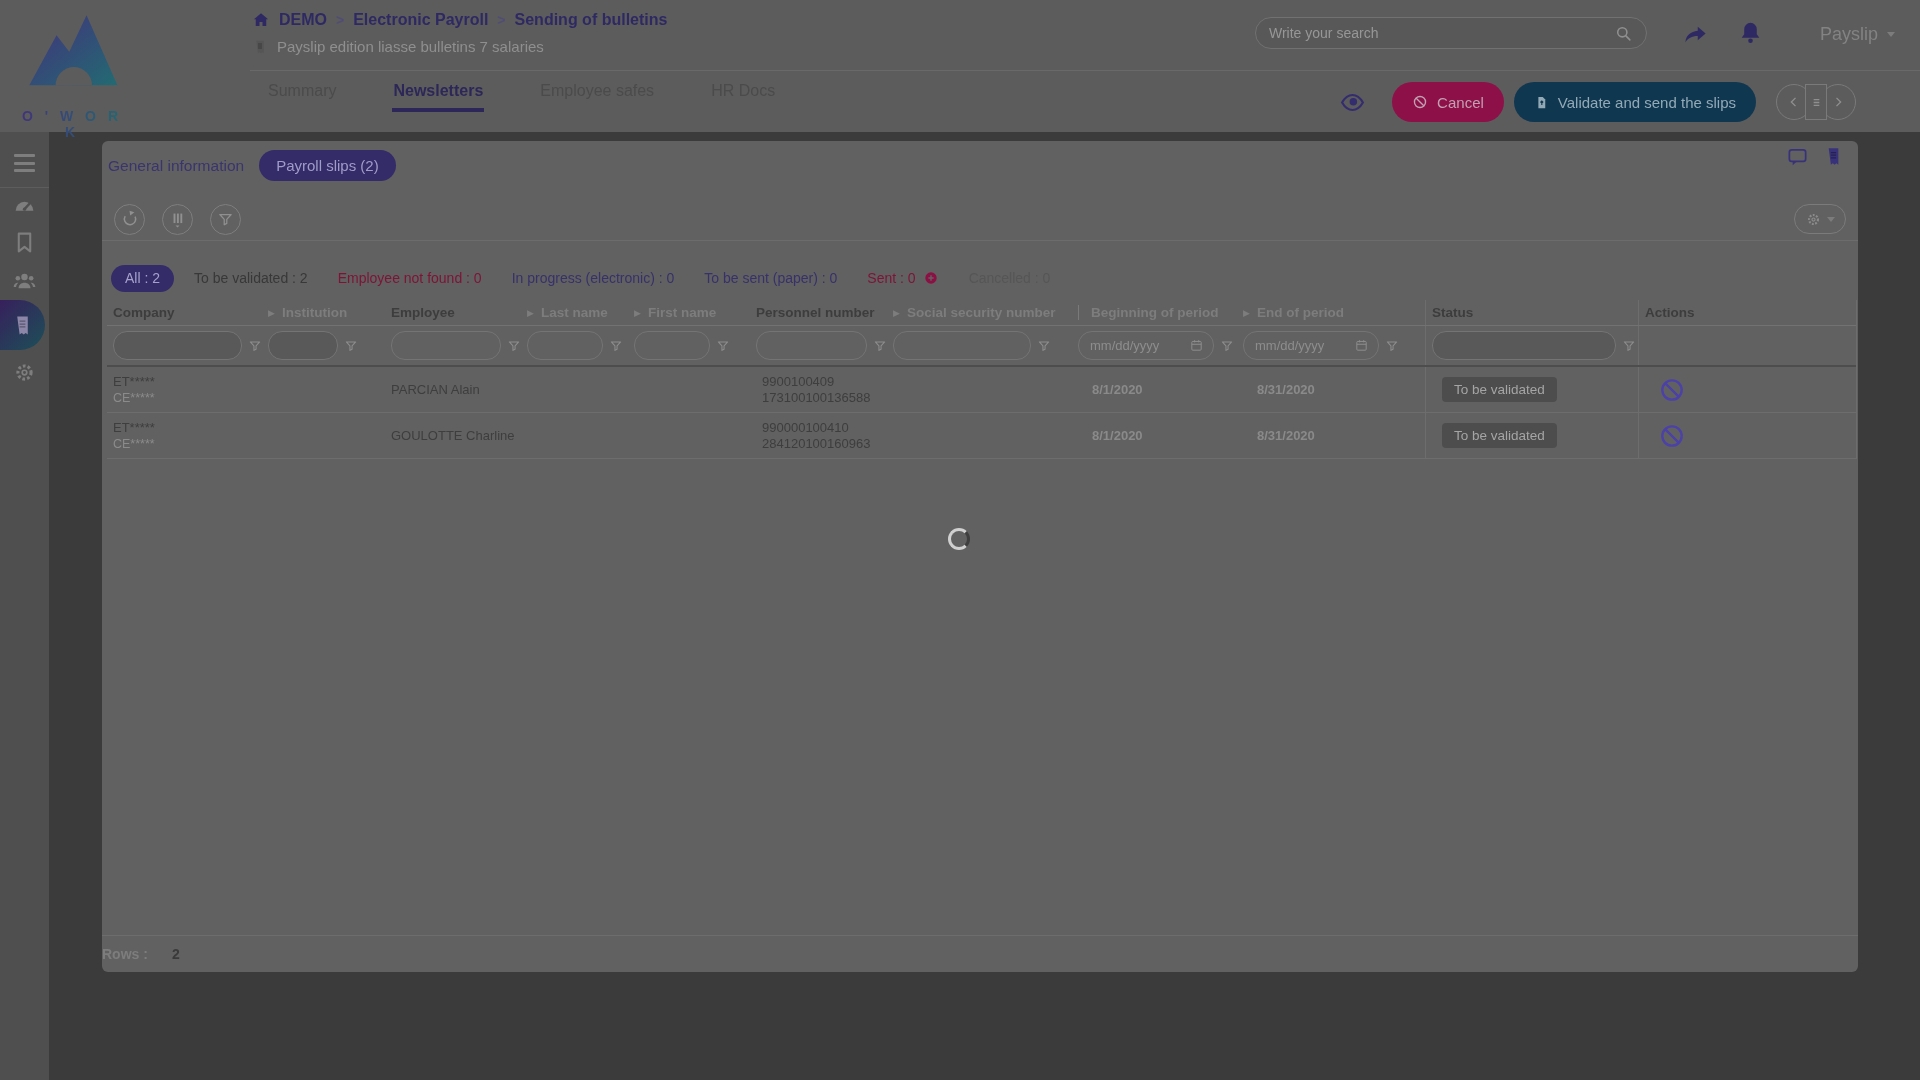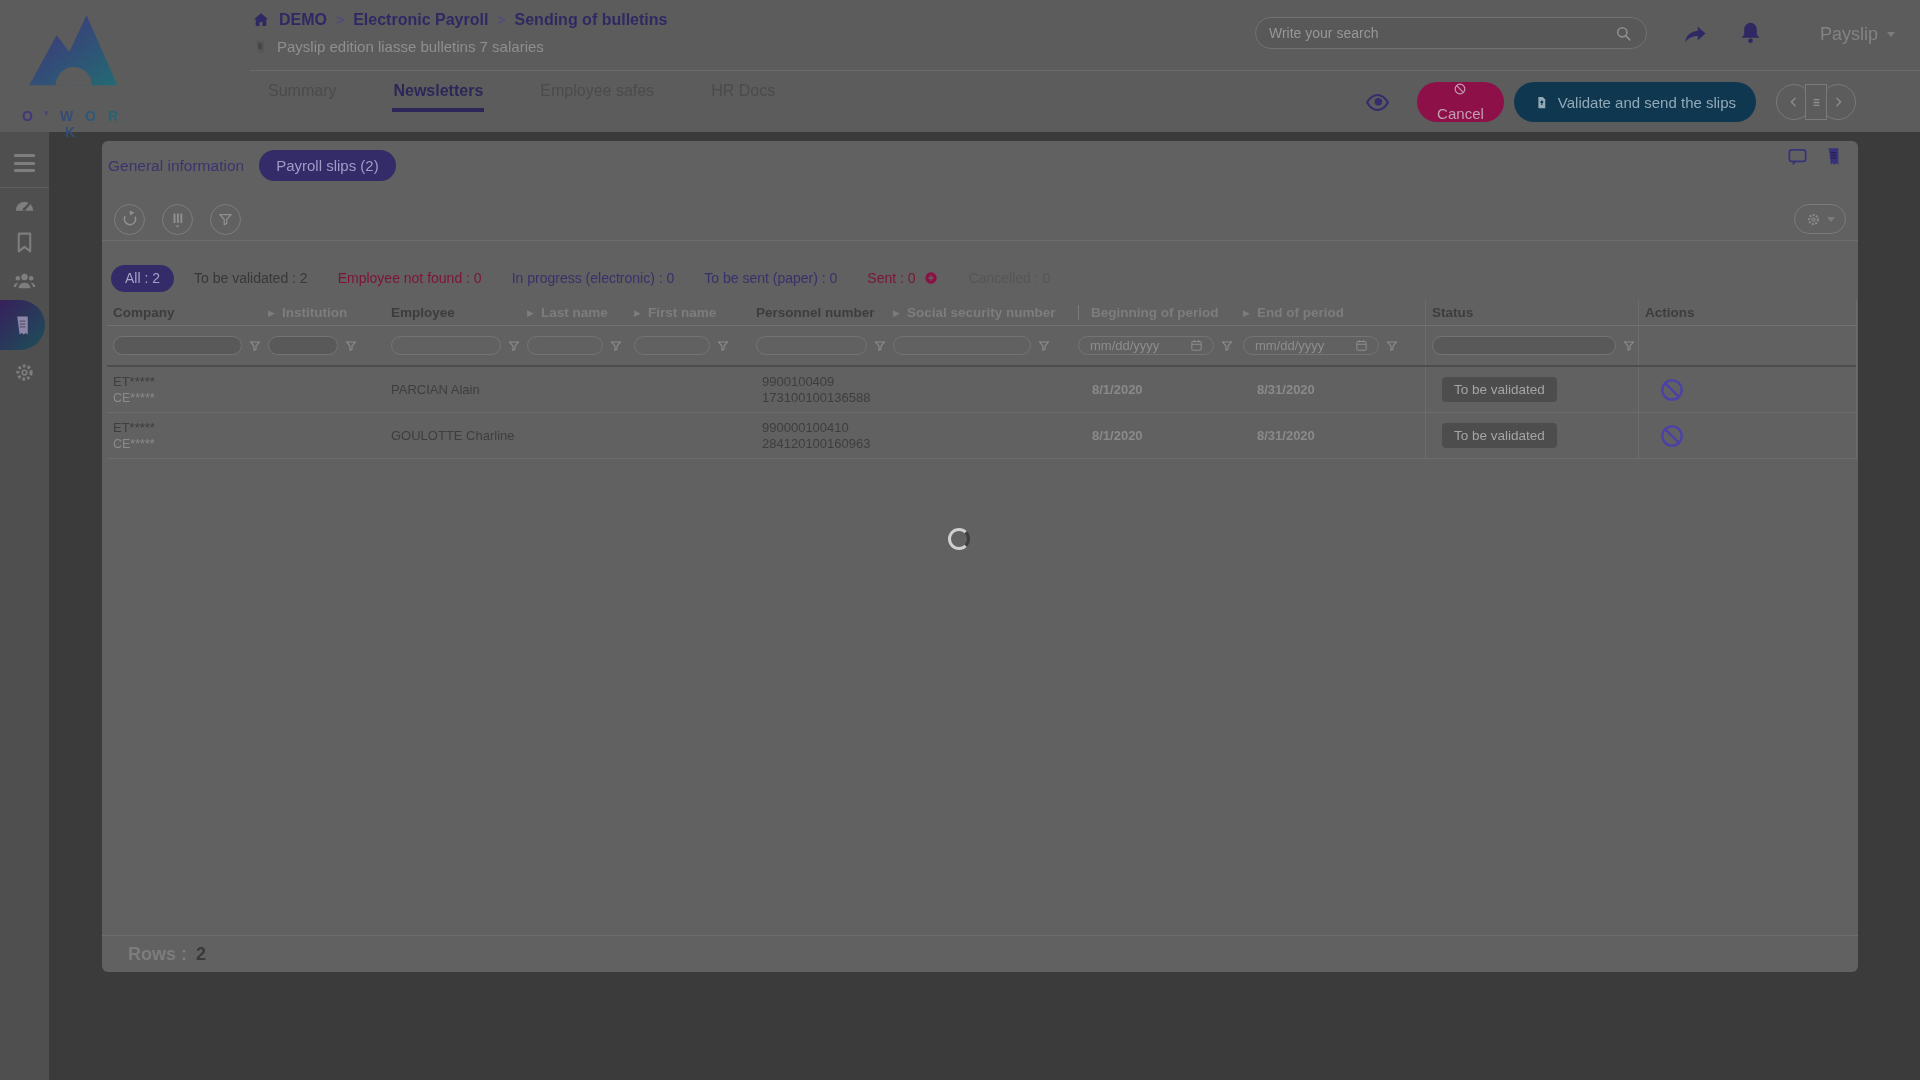--- a/index.html
+++ b/index.html
@@ -36,21 +36,21 @@
   .bell-ic  { position:absolute; left:1736px; top:19px; color:#2e2963; }
   .usermenu { position:absolute; left:1820px; top:24px; display:flex; align-items:center; gap:9px;
     color:#838383; font-size:18px; }
   .caret { width:0; height:0; border-left:4.5px solid transparent; border-right:4.5px solid transparent;
     border-top:5.5px solid #7c7c7c; display:inline-block; }
 
   .actionbar { position:absolute; right:64px; top:82px; height:40px; display:flex; align-items:center; gap:10px; }
   .eye-btn { color:#332c6e; margin-right:12px; display:flex; }
   .btn { height:40px; border:none; border-radius:20px; display:flex; align-items:center; gap:9px;
     padding:0 20px; font-size:15px; font-family:inherit; cursor:default; }
-  .btn-cancel { background:#8e1049; color:#c2a0b1;flex-direction:column; }
+  .btn-cancel { background:#8e1049; color:#c2a0b1; }
   .btn-validate { background:#0f3750; color:#93a9b6; }
   .pager { display:flex; align-items:center; margin-left:10px; }
   .pg-circle { width:36px; height:36px; border:1px solid #7a7a7a; border-radius:50%;
     display:flex; align-items:center; justify-content:center; color:#8f8f8f; background:transparent; }
   .pg-mid { width:22px; height:36px; border:1px solid #7a7a7a; margin:0 -7px;
     display:flex; align-items:center; justify-content:center; color:#8f8f8f; z-index:1; background:#5c5c5c; }
 
   
   .sidebar { position:absolute; left:0; top:132px; width:49px; bottom:0; background:#4f4f4f; }
   .burger { position:absolute; left:14px; top:22px; }
@@ -93,38 +93,38 @@
   .c0{width:155px}.c1{width:123px}.c2{width:136px}.c3{width:107px}.c4{width:122px}
   .c5{width:137px}.c6{width:185px}.c7{width:165px}.c8{width:188px}.c9{width:213px}.c10{flex:1}
   .bl { border-left:1px solid #6d6d6d; }
   .thead { height:26px; border-bottom:1px solid #727272; }
   .thead .cell { font-size:13.5px; font-weight:bold; color:#3d3d3d; gap:7px; }
   .thead .cell.lite { color:#7d7d7d; }
   .harrow { font-size:9px; color:#7d7d7d; }
   .hbar { width:1px; height:15px; background:#7a7a7a; margin-right:5px; }
   .tfilter { height:41px; border-bottom:2px solid #4d4d4d; }
   .tfilter .cell { gap:6px; }
-  .fpill { height:19px; border:1px solid #747474; border-radius:14px; background:transparent;
+  .fpill { height:29px; border:1px solid #747474; border-radius:14px; background:transparent;
     display:flex; align-items:center; padding:0 9px 0 11px; color:#8d8d8d; font-size:13px; }
   .fpill.filled { background:#595959; }
   .fpill .cal { margin-left:auto; }
   .w-co{width:140px}.w-in{width:70px}.w-em{width:116px}.w-ln{width:76px}.w-fn{width:76px}
   .w-pn{width:112px}.w-ss{width:138px}.w-dt{width:136px}.w-st{width:184px}
   .funnel { color:#8d8d8d; flex:none; }
   .tdata { height:46px; border-bottom:1px solid #6d6d6d; font-size:13px; color:#3e3e3e; }
   .two-line { display:flex; flex-direction:column; gap:2px; line-height:14px; }
   .sub { color:#8b8b8b; font-size:12.5px; }
   .date { color:#8a8a8a; }
   .ind { padding-left:20px;font-weight:bold; }
   .badge { background:#4d4d4d; color:#a5a5a5; font-size:13.5px; border-radius:4px;
     padding:5px 12px; margin-left:10px; white-space:nowrap; }
   .ban-action { color:#4b41a8; margin-left:13px; display:flex; }
 
   .tfoot { position:absolute; left:0; right:0; bottom:0; height:37px; border-top:1px solid #6d6d6d;
-    display:flex; align-items:center; padding-left:26px; gap:9px; font-size:18px; font-weight:bold; }
+    display:flex; align-items:center; padding-left:0; gap:24px; font-size:14px; font-weight:bold; }
   .tfoot .lbl { color:#7d7d7d; }
   .tfoot .cnt { color:#3a3a3a; }
 
   
   .overlay { position:absolute; inset:0; pointer-events:none; }
   .spinner { position:absolute; left:948px; top:528px; width:22px; height:22px;
     border:3px solid #d0d0d0; border-right-color:#3e3e3e; border-radius:50%;
     animation:spin 1.1s linear infinite; }
   @keyframes spin { to { transform:rotate(360deg);} }
 </style>

